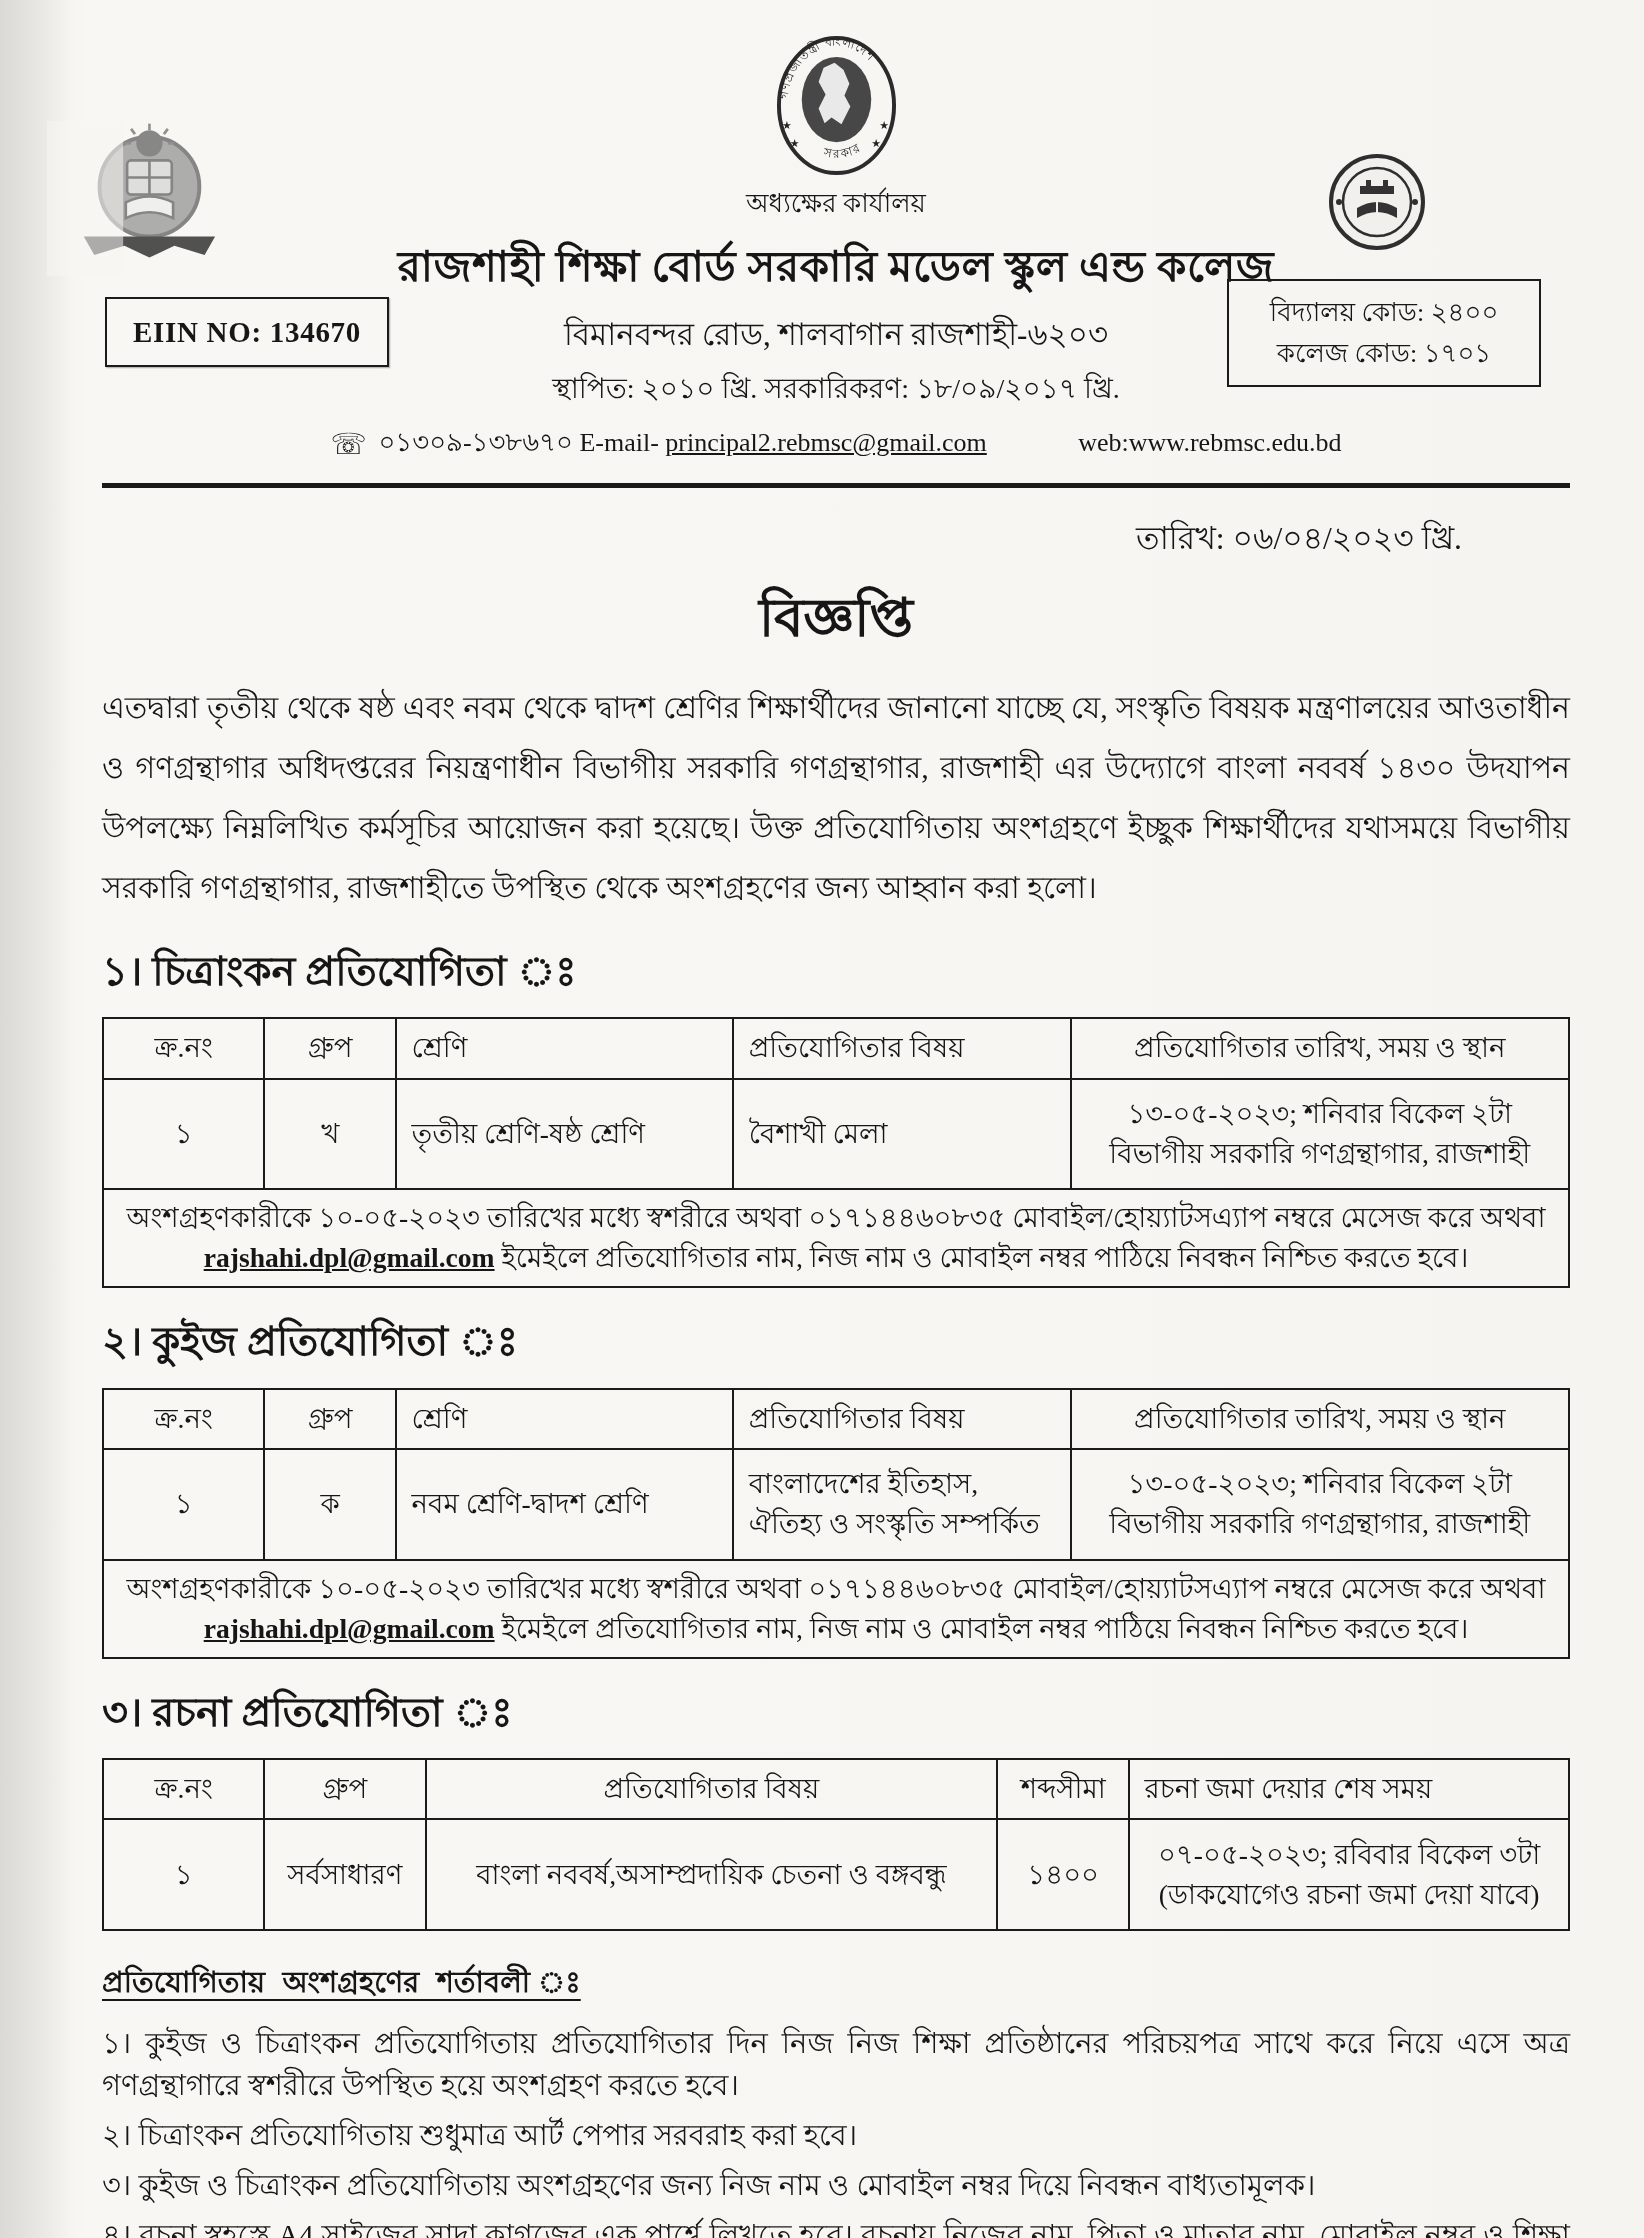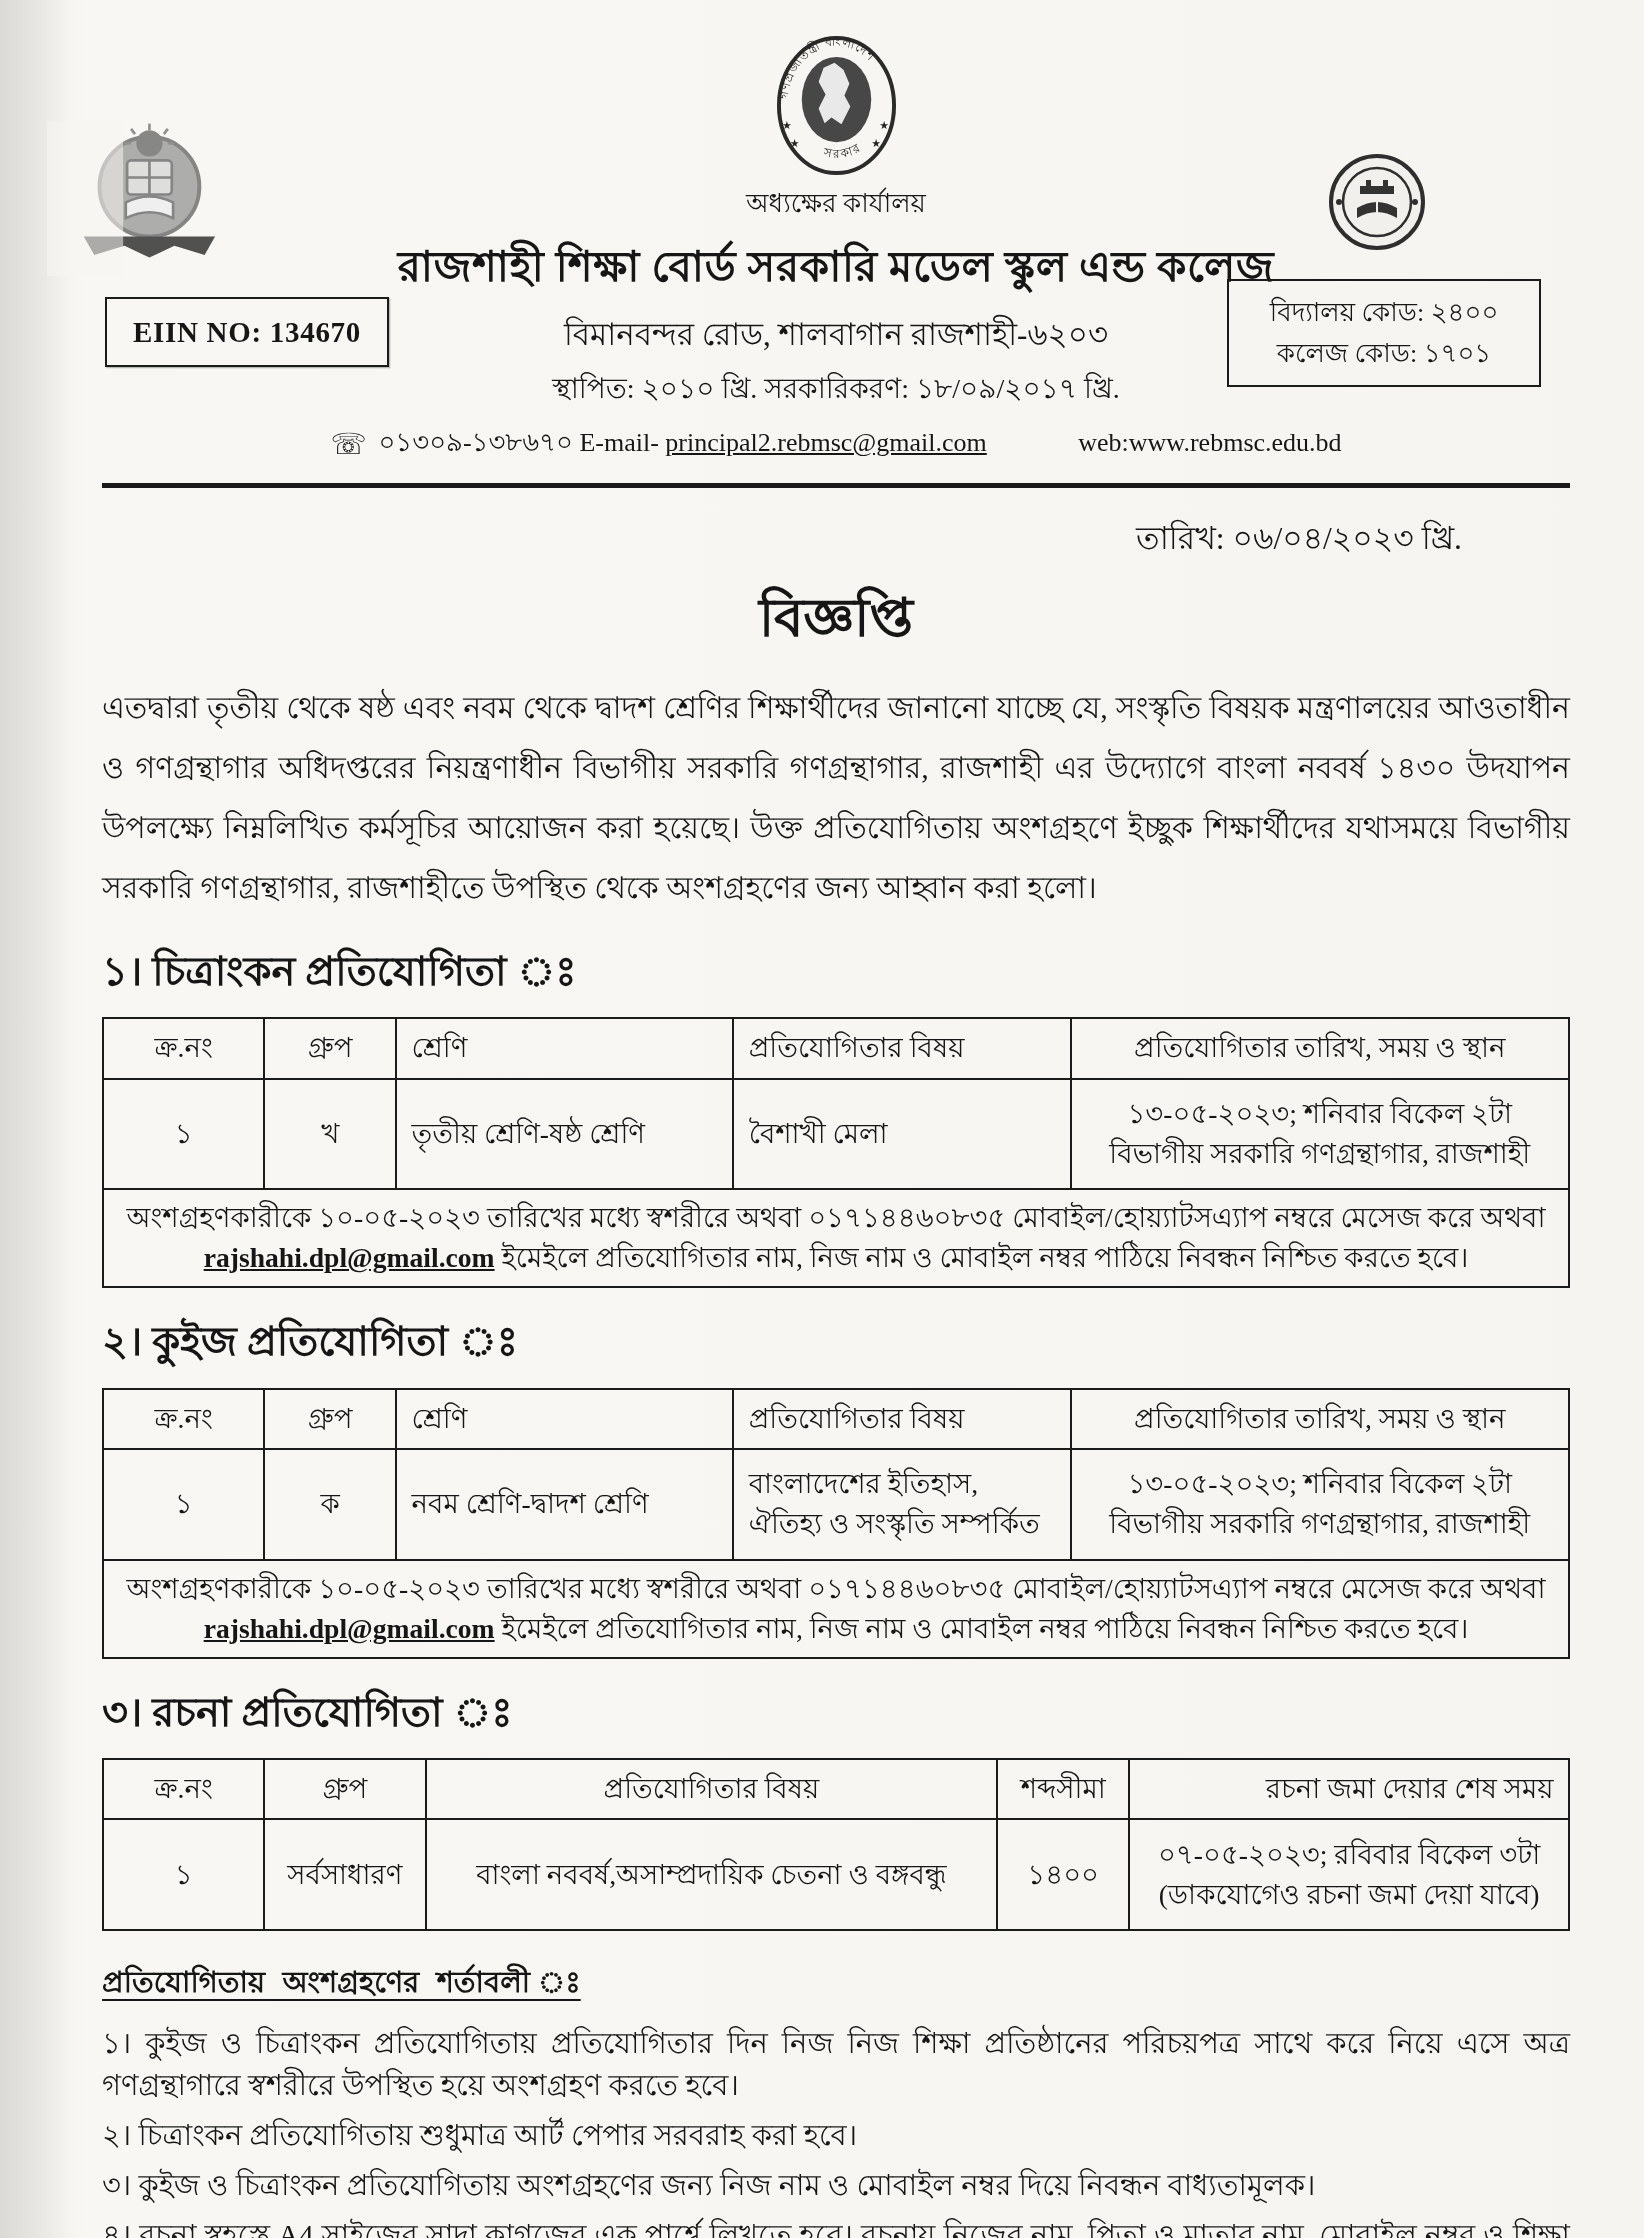--- a/index.html
+++ b/index.html
@@ -215,21 +215,21 @@
 
   <section class="competition">
     <h3 class="section-title">৩। রচনা প্রতিযোগিতা ঃ</h3>
     <table class="comp-table">
       <thead>
               <tr>
                 <th style="width: 11%; text-align: center;">ক্র.নং</th>
                 <th style="width: 11%; text-align: center;">গ্রুপ</th>
                 <th style="width: 39%; text-align: center;">প্রতিযোগিতার বিষয়</th>
                 <th style="width: 9%; text-align: center; border-radius: 29px;">শব্দসীমা</th>
-                <th style="width: 30%; text-align: right;">রচনা জমা দেয়ার শেষ সময়</th>
+                <th style="width: 30%; text-align: left;">রচনা জমা দেয়ার শেষ সময়</th>
               </tr>
             </thead>
       <tbody>
               <tr class="data-row">
                 <td style="text-align: center;">১</td>
                 <td style="text-align: center;">সর্বসাধারণ</td>
                 <td style="text-align: center;">বাংলা নববর্ষ,অসাম্প্রদায়িক চেতনা ও বঙ্গবন্ধু</td>
                 <td style="text-align: center;">১৪০০</td>
                 <td style="text-align: center;">০৭-০৫-২০২৩; রবিবার বিকেল ৩টা
 (ডাকযোগেও রচনা জমা দেয়া যাবে)</td>

